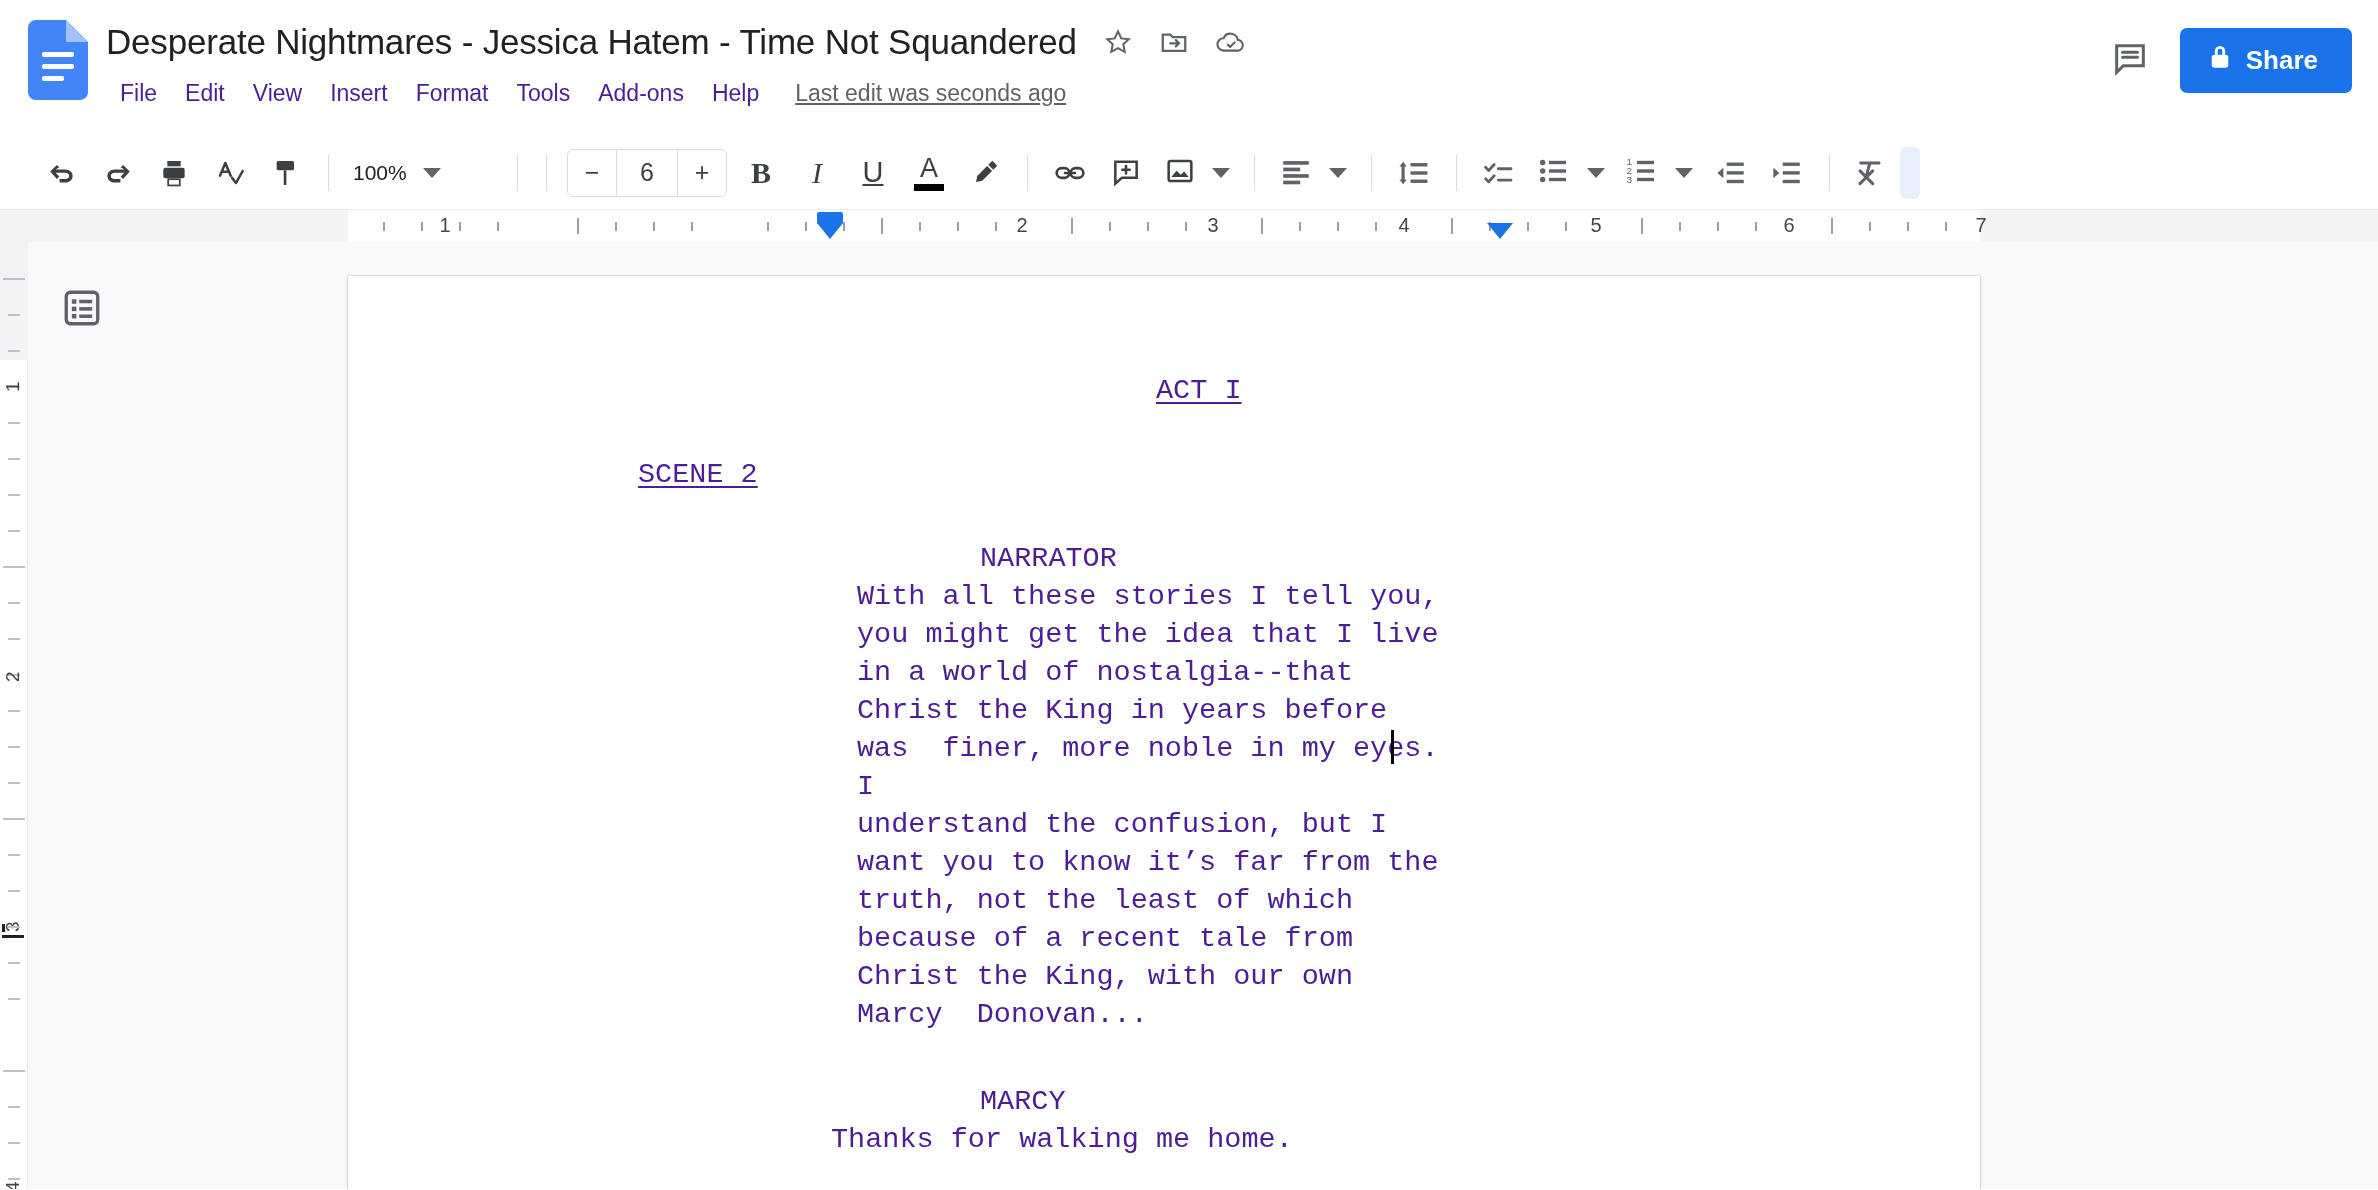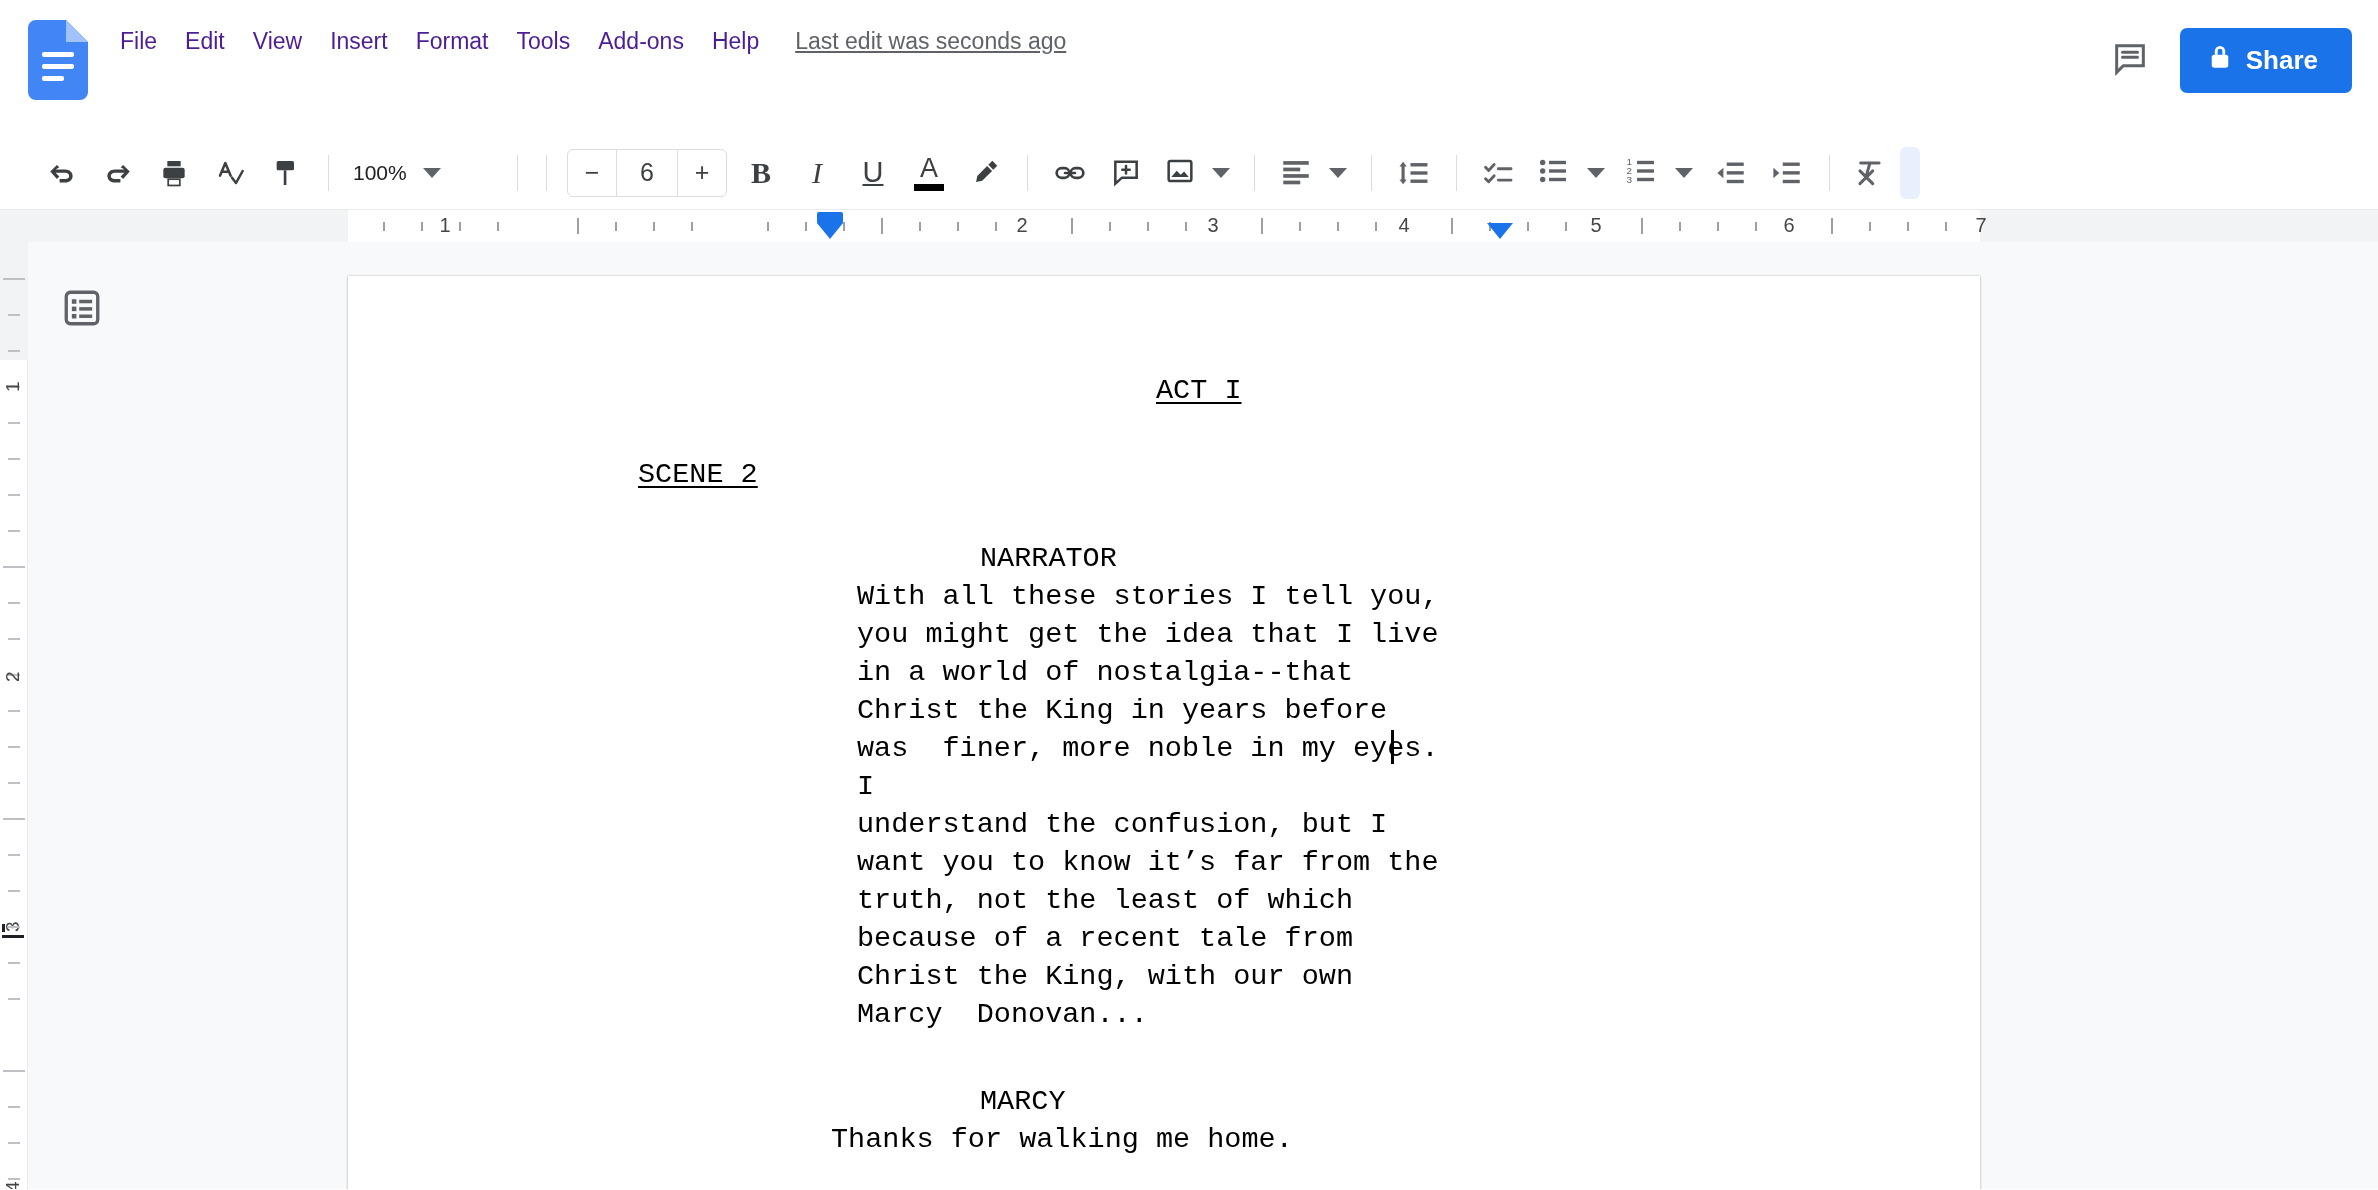--- a/index.html
+++ b/index.html
@@ -242,21 +242,21 @@
     left: 348px; top: 34px;
     width: 1632px;
     height: 1400px;
     background: #ffffff;
     box-shadow: 0 0 0 1px rgba(0,0,0,0.06), 0 1px 3px rgba(60,64,67,0.25);
   }
   .doc-text {
     font-family: "Liberation Mono", monospace;
     font-size: 28.5px;
     line-height: 38px;
-    color: #000000;
+    color: #4c1d95;
     letter-spacing: 0px;
     white-space: pre;
   }
   .act-line {
     position: absolute;
     left: 808px; top: 96px;
   }
   .act-line u { text-decoration: underline; text-underline-offset: 4px; }
   .scene-line {
     position: absolute;
@@ -295,20 +295,42 @@
     <svg width="60" height="80" viewBox="0 0 60 80">
       <path d="M8 0 h30 l22 22 v50 a8 8 0 0 1 -8 8 H8 a8 8 0 0 1 -8 -8 V8 a8 8 0 0 1 8 -8 z" fill="#4285f4"></path>
       <path d="M38 0 l22 22 h-22 z" fill="#a1c2fa"></path>
       <rect x="14" y="32" width="32" height="5" rx="2" fill="#ffffff"></rect>
       <rect x="14" y="44" width="32" height="5" rx="2" fill="#ffffff"></rect>
       <rect x="14" y="56" width="22" height="5" rx="2" fill="#ffffff"></rect>
     </svg>
   </div>
 
   <div class="header-main">
+    <div class="title-row">
+      <div class="doc-title">Desperate Nightmares - Jessica Hatem - Time Not Squandered</div>
+      <div class="title-icons">
+        <span>
+          <svg width="30" height="30" viewBox="0 0 24 24" fill="none" stroke="#5f6368" stroke-width="1.6">
+            <path d="M12 3.5l2.6 5.6 6 .7-4.4 4.1 1.2 6-5.4-3-5.4 3 1.2-6-4.4-4.1 6-.7z"></path>
+          </svg>
+        </span>
+        <span>
+          <svg width="30" height="30" viewBox="0 0 24 24" fill="none" stroke="#5f6368" stroke-width="1.8">
+            <path d="M3 6h6l2 2h10v11H3z"></path>
+            <path d="M9 13h7M13.5 10.5L16 13l-2.5 2.5" stroke-linecap="round"></path>
+          </svg>
+        </span>
+        <span>
+          <svg width="32" height="30" viewBox="0 0 26 24" fill="none" stroke="#5f6368" stroke-width="1.7">
+            <path d="M7 19a5 5 0 0 1 0-10 6 6 0 0 1 11.5 1.3A4.4 4.4 0 0 1 19 19z"></path>
+            <path d="M10.4 14.2l1.9 1.9 3.6-3.8" stroke-linecap="round" stroke-linejoin="round"></path>
+          </svg>
+        </span>
+      </div>
+    </div>
 
     <div class="menu-row">
       <div class="menu-item">File</div>
       <div class="menu-item">Edit</div>
       <div class="menu-item">View</div>
       <div class="menu-item">Insert</div>
       <div class="menu-item">Format</div>
       <div class="menu-item">Tools</div>
       <div class="menu-item">Add-ons</div>
       <div class="menu-item">Help</div>

